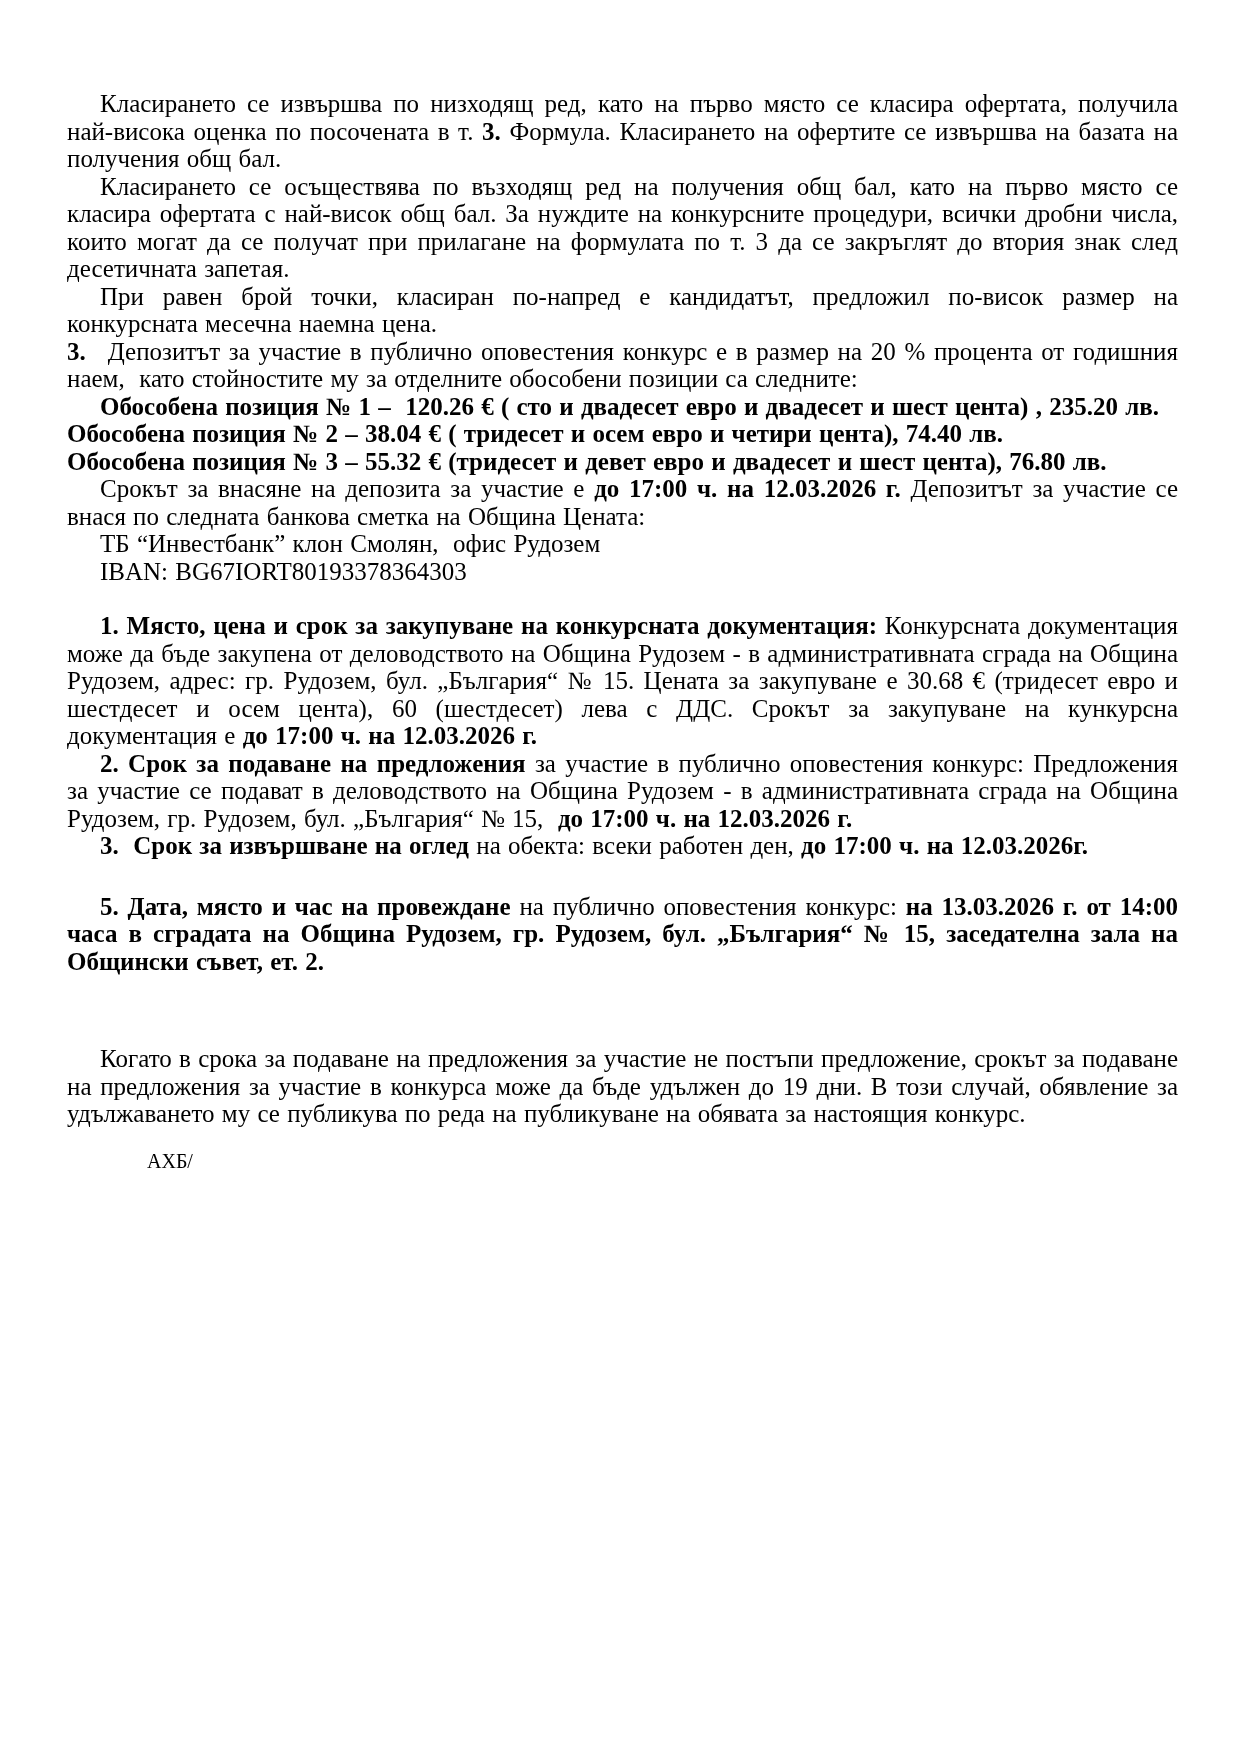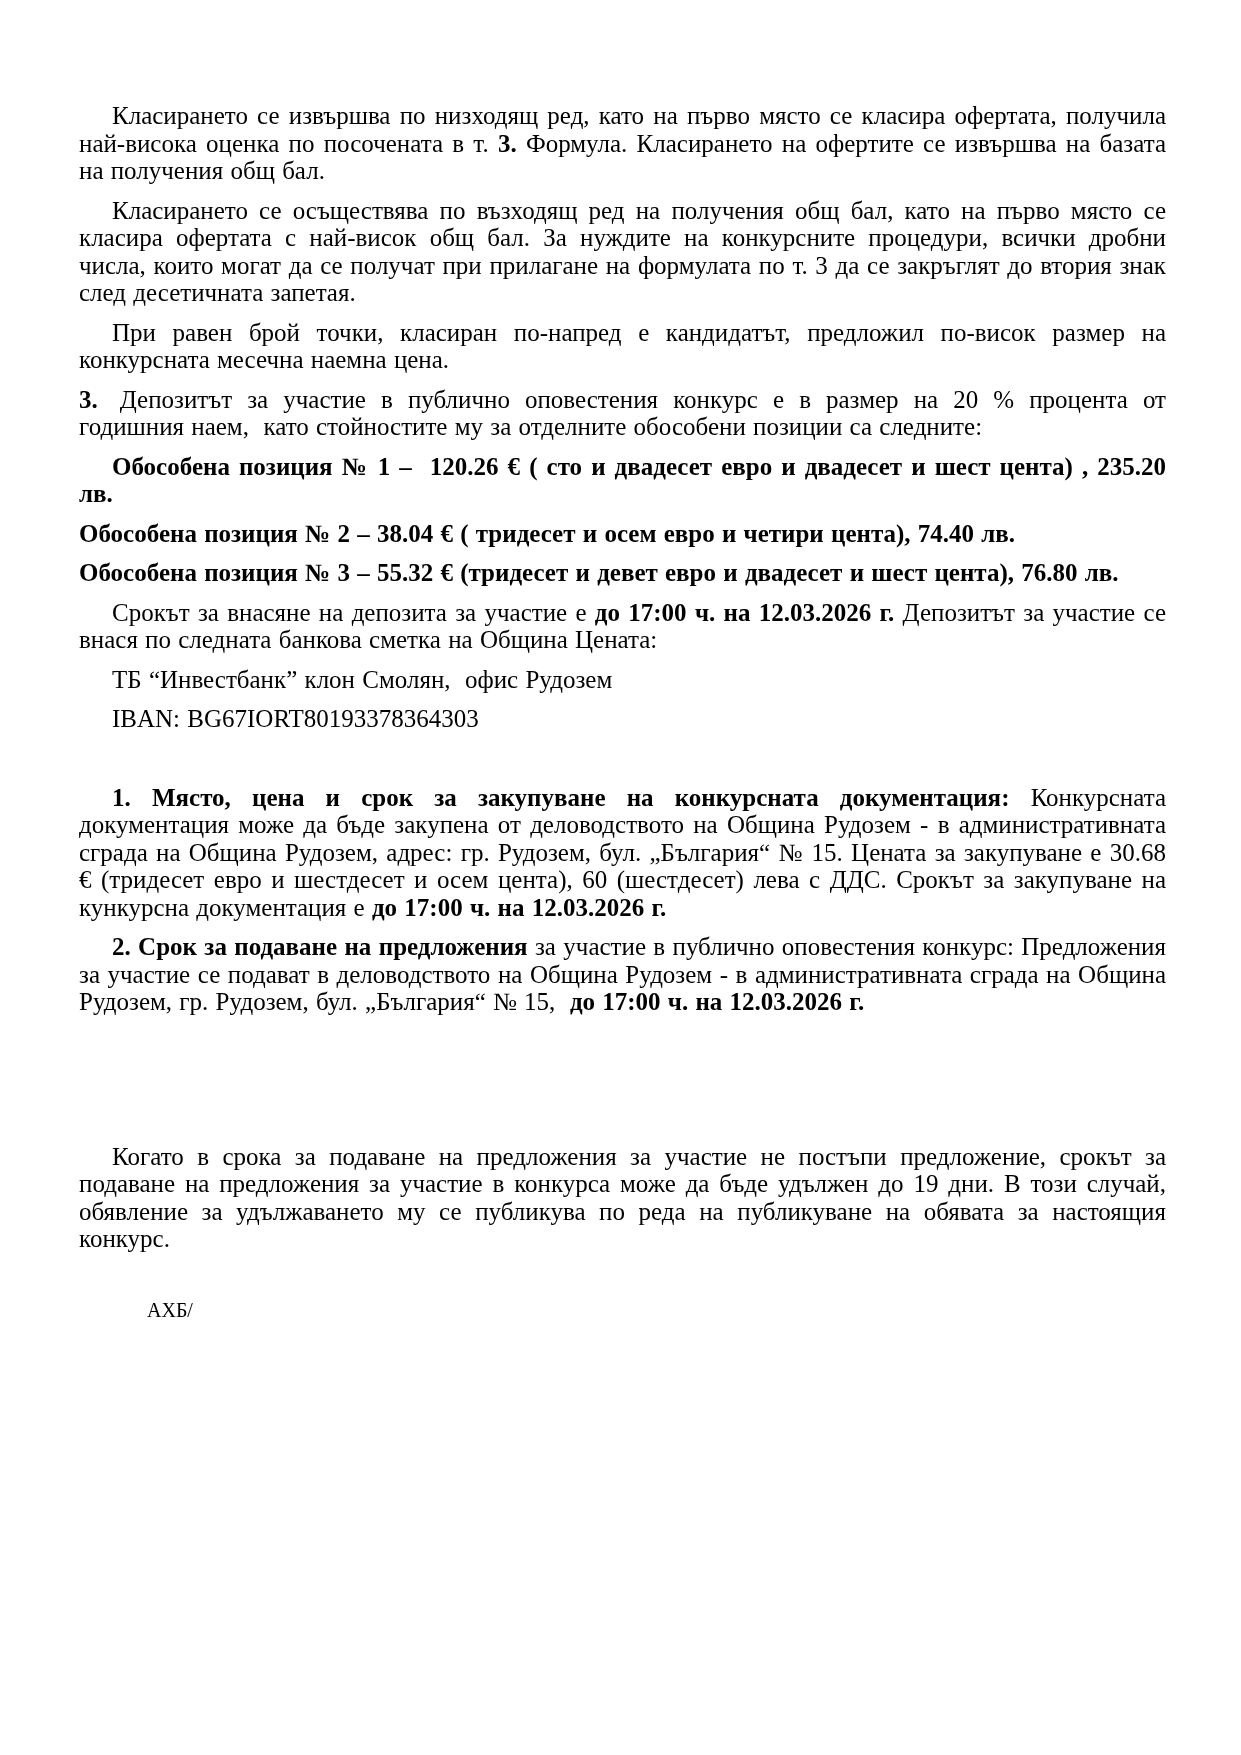--- a/index.html
+++ b/index.html
@@ -2,21 +2,21 @@
 <html><head>
 <meta charset="utf-8">
 <style>
   html,body{margin:0;padding:0;background:#e8e8e8;}
   .page{
     width:1241px;height:1755px;background:#ffffff;color:#000000;
     font-family:"Liberation Serif","DejaVu Serif",serif;
     position:relative;overflow:hidden;margin:0 auto;
   }
   .inner{padding:90px 63px 0 67px;width:1111px;box-sizing:content-box;}
-  p{margin:12px;font-size:25px;line-height:27.5px;word-spacing:1px;}
+  p{margin:0;font-size:25px;line-height:27.5px;word-spacing:1px;}
   .just{text-align:justify;}
   .ind{text-indent:33px;}
   .bl{font-weight:bold;}
   .b{font-weight:bold;}
   .num3{font-weight:bold;margin-right:22px;}
   .sp27{height:27px;}
   .sp33{height:33px;}
   .sp70{height:70px;}
   .sp24{height:24px;}
   .footer{font-size:20px;line-height:18px;margin-left:80px;}
@@ -46,23 +46,25 @@
     <p class="ind"><span>ТБ “Инвестбанк” клон Смолян,&nbsp; офис Рудозем</span></p>
 
     <p class="ind"><span>IBAN: BG67IORT80193378364303</span></p>
 
     <div class="sp27"></div>
 
     <p class="just ind"><span class="b">1. Място, цена и срок за закупуване на конкурсната документация: </span><span>Конкурсната документация може да бъде закупена от деловодството на Община Рудозем - в административната сграда на Община Рудозем, адрес: гр. Рудозем, бул. „България“ № 15. Цената за закупуване е 30.68 € (тридесет евро и шестдесет и осем цента), 60 (шестдесет) лева с ДДС. Срокът за закупуване на кункурсна документация е </span><span class="b">до 17:00 ч. на 12.03.2026 г.</span></p>
 
     <p class="just ind"><span class="b">2. Срок за подаване на предложения</span><span> за участие в публично оповестения конкурс: Предложения за участие се подават в деловодството на Община Рудозем - в административната сграда на Община Рудозем, гр. Рудозем, бул. „България“ № 15,&nbsp; </span><span class="b">до 17:00 ч. на 12.03.2026 г.</span></p>
 
+    <p class="just ind"><span class="b">3.&nbsp; Срок за извършване на оглед</span><span> на обекта: всеки работен ден, </span><span class="b">до 17:00 ч. на 12.03.2026г.</span></p>
 
     <div class="sp33"></div>
 
+    <p class="just ind"><span class="b">5. Дата, място и час на провеждане</span><span> на публично оповестения конкурс: </span><span class="b">на 13.03.2026 г. от 14:00 часа в сградата на Община Рудозем, гр. Рудозем, бул. „България“ № 15, заседателна зала на Общински съвет, ет. 2.</span></p>
 
     <div class="sp70"></div>
 
     <p class="just ind"><span>Когато в срока за подаване на предложения за участие не постъпи предложение, срокът за подаване на предложения за участие в конкурса може да бъде удължен до 19 дни. В този случай, обявление за удължаването му се публикува по реда на публикуване на обявата за настоящия конкурс.</span></p>
 
     <div class="sp24"></div>
 
     <p class="footer"><span>АХБ/</span></p>
 
   </div>

